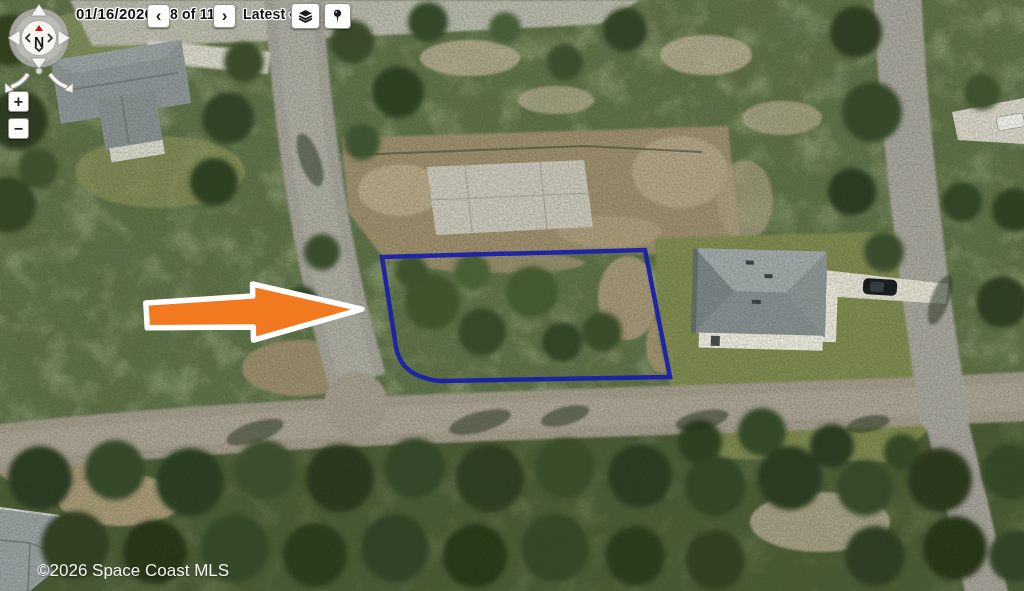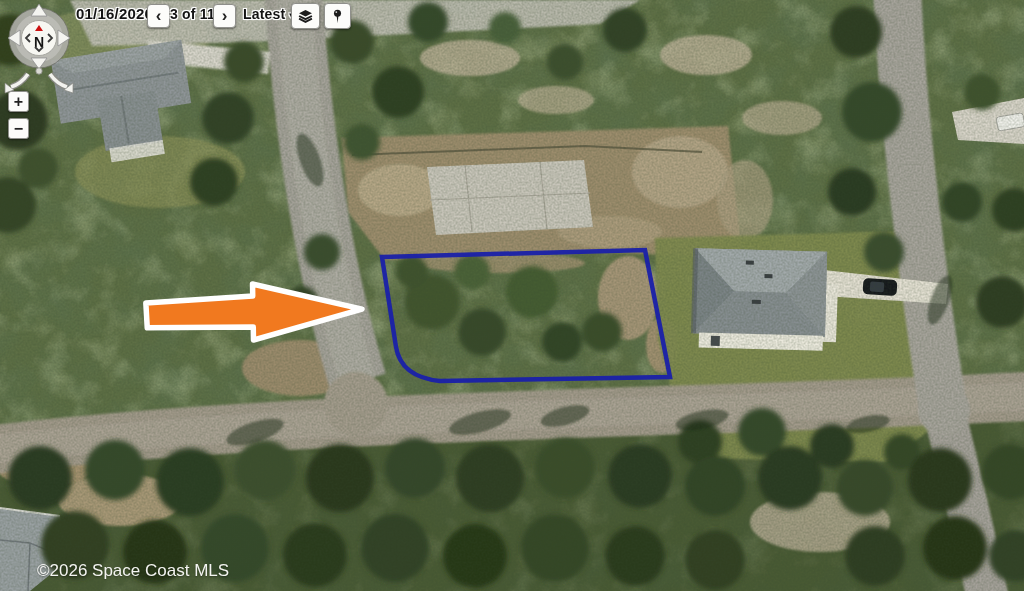--- a/index.html
+++ b/index.html
@@ -234,21 +234,21 @@
     <path d="M 382,257 L 645,250 L 670,377 L 440,381 Q 401,377 396,347 Z" fill="none" stroke="#1b21a8" stroke-width="4.5" opacity="0.96"></path>
 
     <polygon points="146,301 253,296 253,284 362,311 253,340 253,327 147,326" fill="#f1791f" stroke="#ffffff" stroke-width="5.5" stroke-linejoin="round" transform="rotate(-1 254 312)"></polygon>
   </svg>
 
   
   <div id="lbl-date" class="halo">01/16/2026</div>
 
   <button id="btn-prev" class="map-btn">‹</button>
 
-  <div id="lbl-counter" class="halo">3 of 11</div>
+  <div id="lbl-counter" class="halo">8 of 11</div>
 
   <button id="btn-next" class="map-btn">›</button>
 
   <div id="ctl-latest" class="halo">
     <span>Latest</span>
     <span class="caret">▼</span>
   </div>
 
   <button id="btn-layers" class="map-btn">
     <svg width="22" height="20" viewBox="0 0 28 24">

